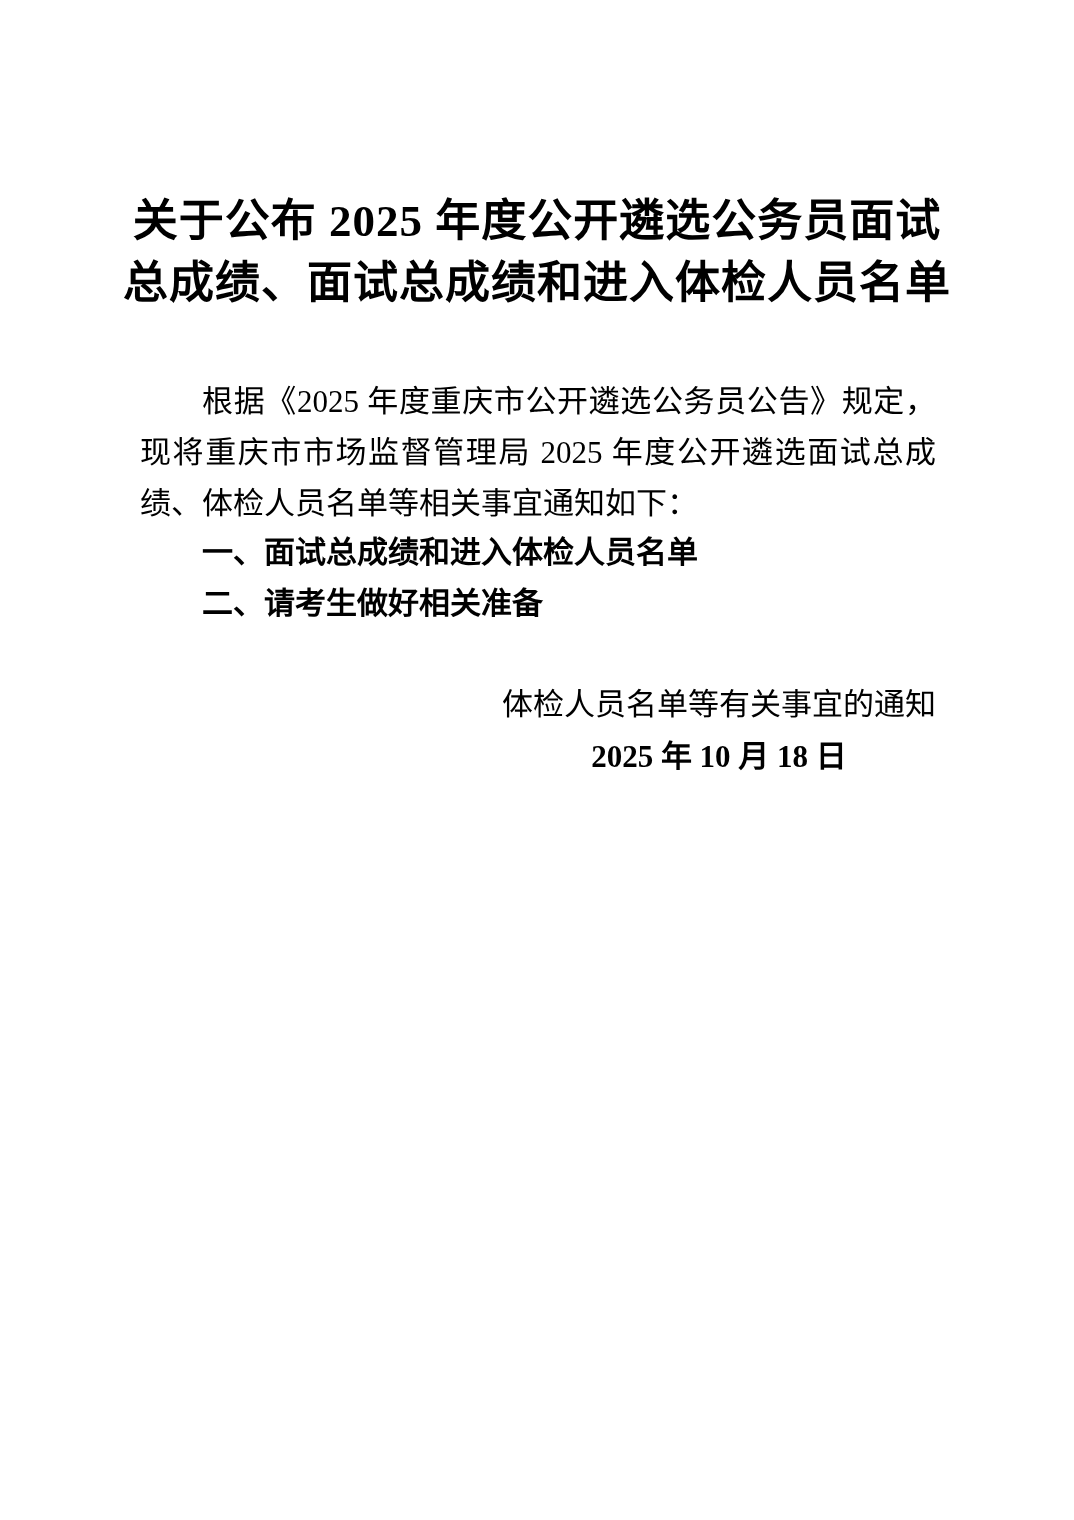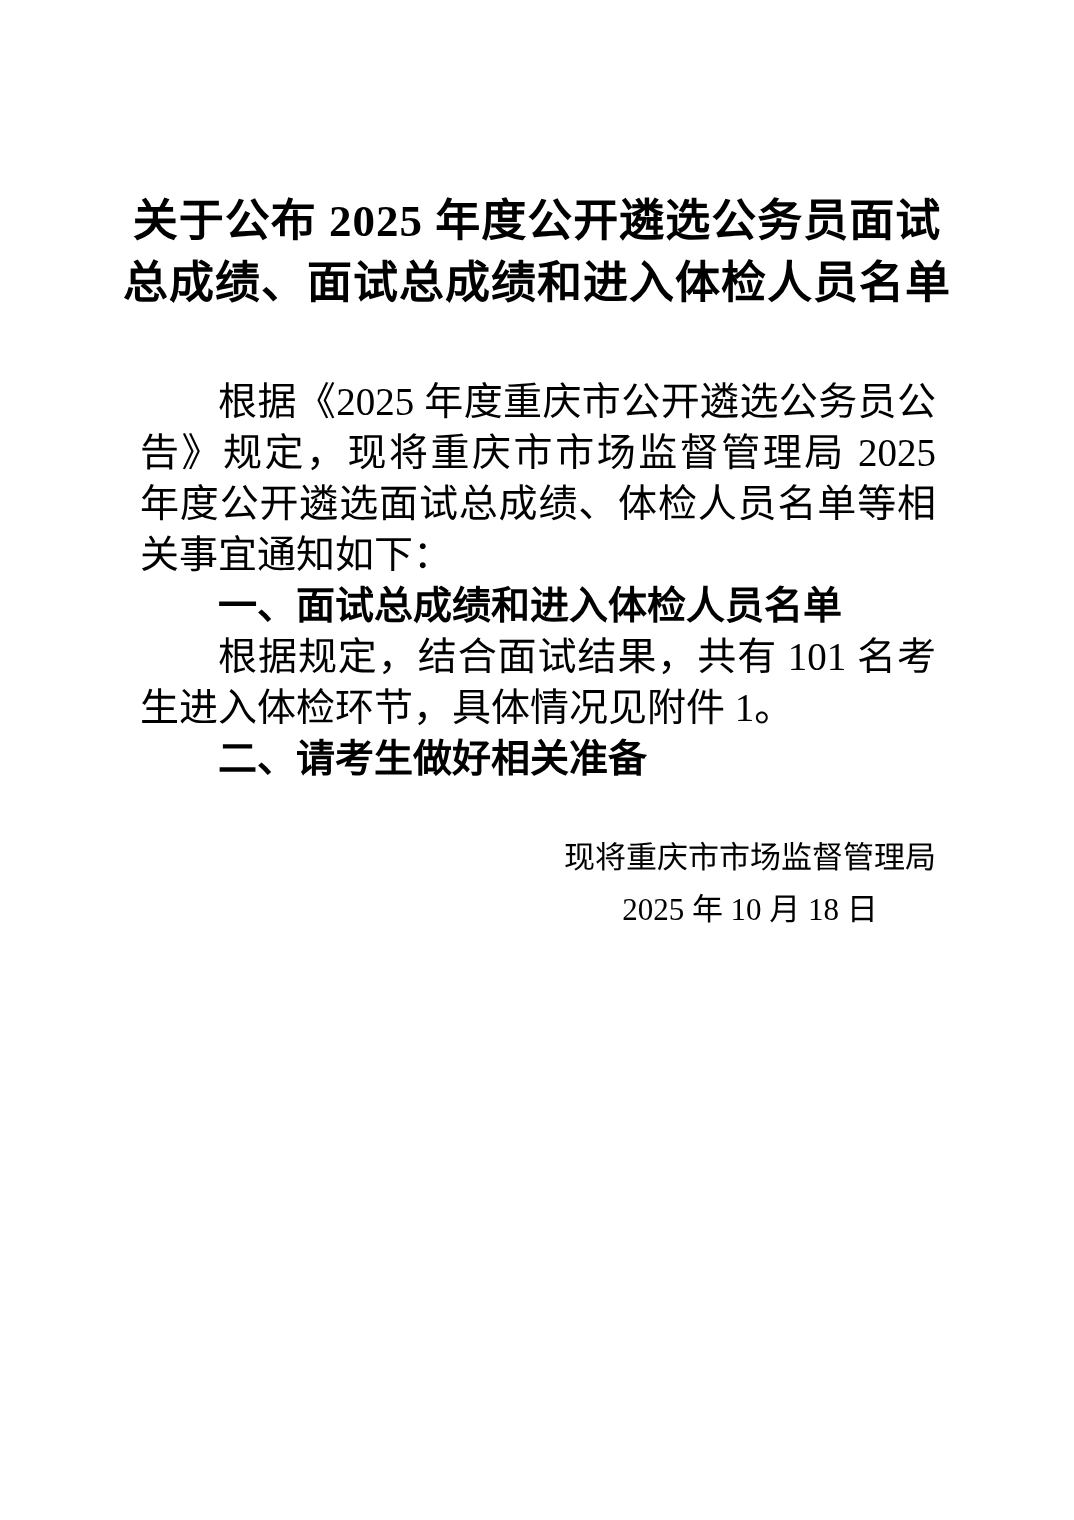--- a/index.html
+++ b/index.html
@@ -23,68 +23,68 @@
     font-weight: bold;
     font-size: 45px;
     line-height: 62px;
     letter-spacing: 1px;
     font-family: "Liberation Serif", "DejaVu Serif", serif;
   }
   .content {
     width: 796px;
     margin-left: 140px;
     margin-top: 62px;
-    font-size: 39px;
+    font-size: 31px;
     line-height: 51px;
     text-align: justify;
   }
   .content p {
     margin: 0;
     text-indent: 2em;
   }
   .content p.heading {
-    font-family: Liberation Sans, sans-serif;
+    font-family: Liberation Mono, monospace;
     font-weight: bold;
   }
   .signature-block {
     width: 796px;
     margin-left: 140px;
     margin-top: 48px;
     text-align: right;
     font-size: 31px;
     line-height: 52px;
   }
   .signature-inner {
     display: inline-block;
     text-align: center;
   }
   .signature-inner .org {
     display: block;
   }
   .signature-inner .date {
     display: block;
+    font-weight: bold;
   }
 </style>
 </head>
 <body>
 
 <div class="page">
 
   <div class="title-block">
     <div>关于公布 2025 年度公开遴选公务员面试</div>
     <div>总成绩、面试总成绩和进入体检人员名单</div>
   </div>
 
   <div class="content">
     <p>根据《2025 年度重庆市公开遴选公务员公告》规定，现将重庆市市场监督管理局 2025 年度公开遴选面试总成绩、体检人员名单等相关事宜通知如下：</p>
     <p class="heading">一、面试总成绩和进入体检人员名单</p>
-    <p>根据规定，结合面试结果，共有 101 名考生进入体检环节，具体情况见附件 1。</p>
     <p class="heading">二、请考生做好相关准备</p>
   </div>
 
   <div class="signature-block">
     <div class="signature-inner">
-      <span class="org">现将重庆市市场监督管理局</span>
+      <span class="org">体检人员名单等有关事宜的通知</span>
       <span class="date">2025 年 10 月 18 日</span>
     </div>
   </div>
 
 </div>
 
 </body></html>

